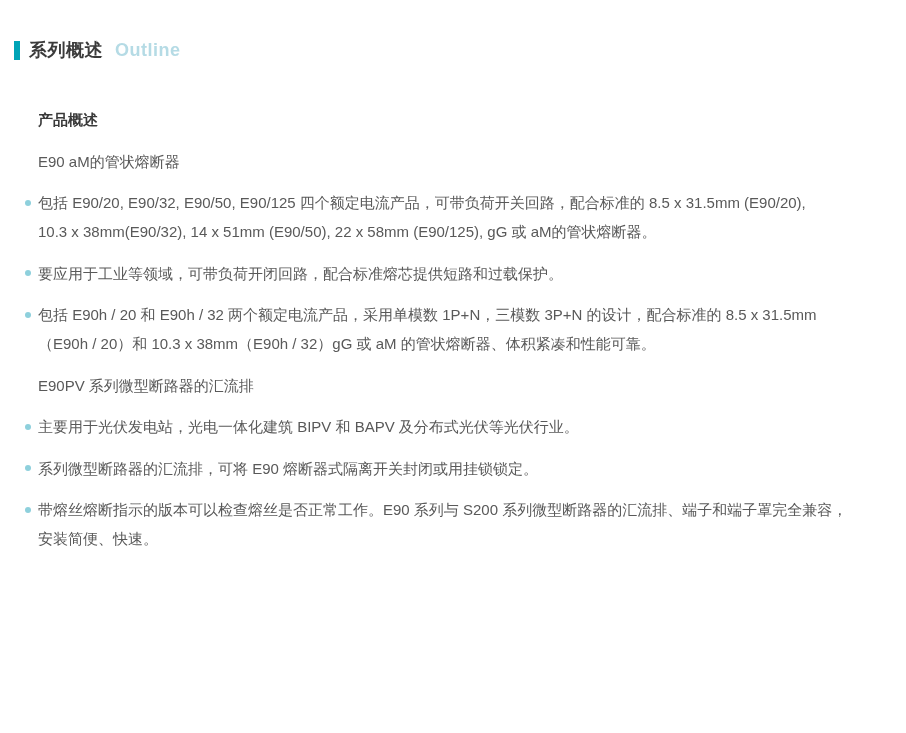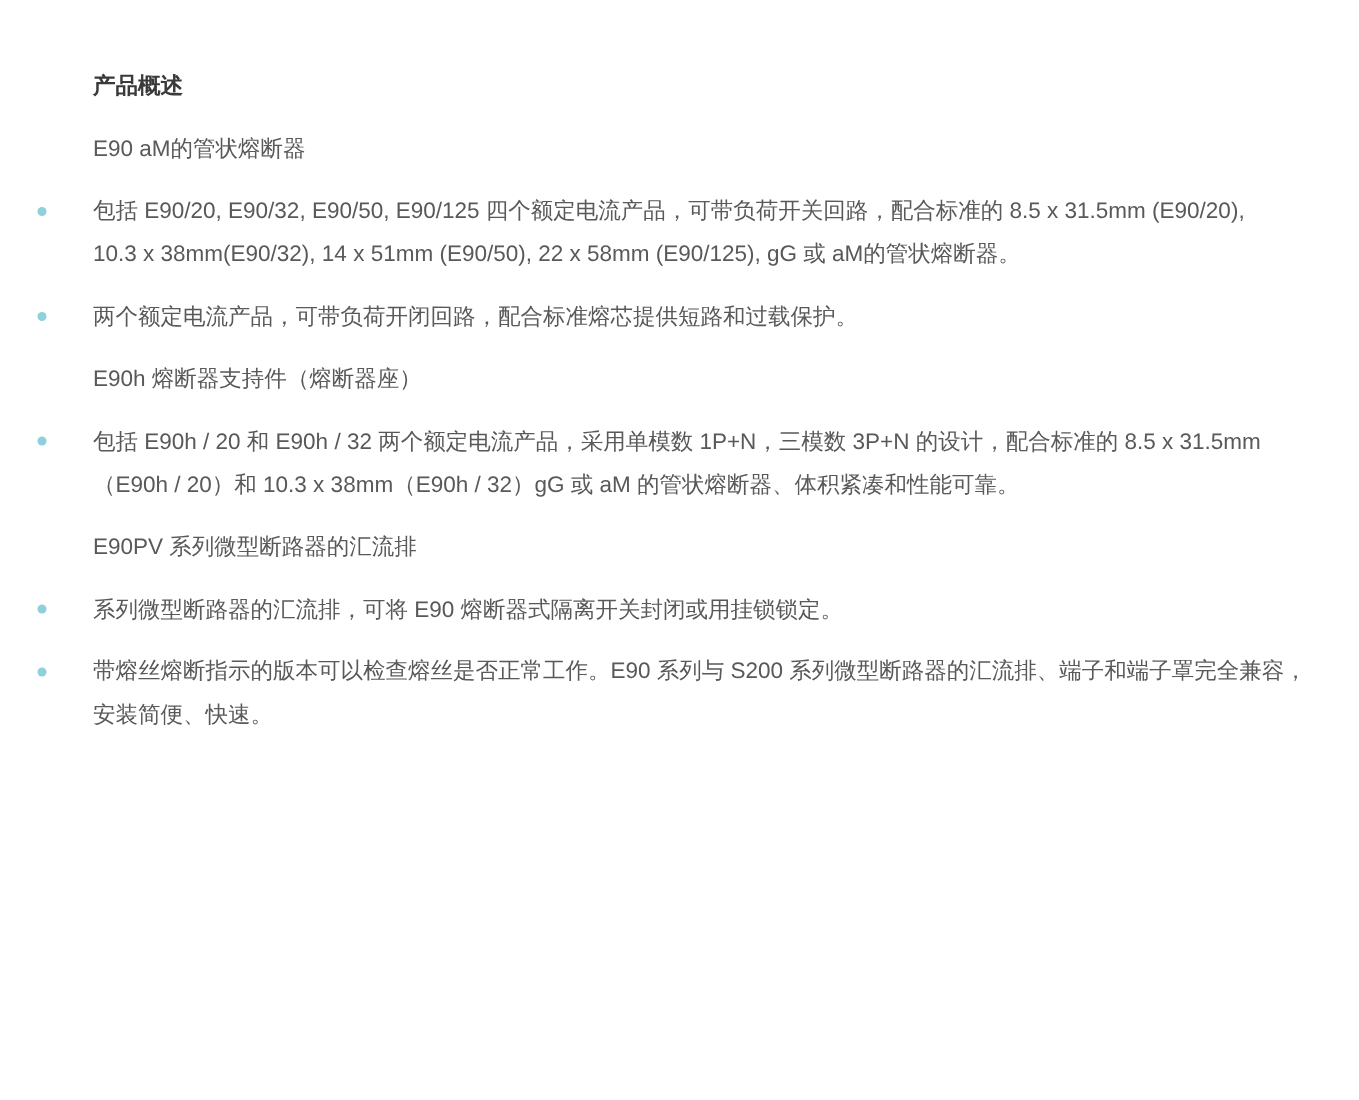--- a/index.html
+++ b/index.html
@@ -49,64 +49,68 @@
   }
   .item {
     margin-bottom: 12.5px;
     position: relative;
   }
   .line {
     font-size: 15px;
     line-height: 29px;
     color: var(--body_text);
     white-space: nowrap;
-    margin-left: 24px;
   }
   .item.heading .line {
     font-weight: 700;
     color: var(--heading_text);
   }
   .item.bullet::before {
     content: "";
     position: absolute;
     left: -13px;
     top: 11.5px;
     width: 6px;
     height: 6px;
     border-radius: 50%;
     background: var(--bullet);
   }
 </style>
 </head>
 <body>
 
 <div class="page">
+  <div class="section-header">
+    <span class="accent-bar"></span>
+    <span class="title-zh">系列概述</span>
+    <span class="title-en">Outline</span>
+  </div>
   <div class="content">
       <div class="item heading">
         <div class="line">产品概述</div>
       </div>
       <div class="item para">
         <div class="line">E90 aM的管状熔断器</div>
       </div>
       <div class="item bullet">
         <div class="line">包括 E90/20, E90/32, E90/50, E90/125 四个额定电流产品，可带负荷开关回路，配合标准的 8.5 x 31.5mm (E90/20),</div>
         <div class="line">10.3 x 38mm(E90/32), 14 x 51mm (E90/50), 22 x 58mm (E90/125), gG 或 aM的管状熔断器。</div>
       </div>
       <div class="item bullet">
-        <div class="line">两个额定电流产品，可带负荷开闭回路，配合标准熔芯提供短路和过载保护。</div>
-      </div>
-      <div class="item para">
-        <div class="line">E90h 熔断器支持件（熔断器座）</div>
+        <div class="line">要应用于工业等领域，可带负荷开闭回路，配合标准熔芯提供短路和过载保护。</div>
       </div>
       <div class="item bullet">
         <div class="line">包括 E90h / 20 和 E90h / 32 两个额定电流产品，采用单模数 1P+N，三模数 3P+N 的设计，配合标准的 8.5 x 31.5mm</div>
         <div class="line">（E90h / 20）和 10.3 x 38mm（E90h / 32）gG 或 aM 的管状熔断器、体积紧凑和性能可靠。</div>
       </div>
       <div class="item para">
         <div class="line">E90PV 系列微型断路器的汇流排</div>
+      </div>
+      <div class="item bullet">
+        <div class="line">主要用于光伏发电站，光电一体化建筑 BIPV 和 BAPV 及分布式光伏等光伏行业。</div>
       </div>
       <div class="item bullet">
         <div class="line">系列微型断路器的汇流排，可将 E90 熔断器式隔离开关封闭或用挂锁锁定。</div>
       </div>
       <div class="item bullet">
         <div class="line">带熔丝熔断指示的版本可以检查熔丝是否正常工作。E90 系列与 S200 系列微型断路器的汇流排、端子和端子罩完全兼容，</div>
         <div class="line">安装简便、快速。</div>
       </div>
     </div>
 </div>

